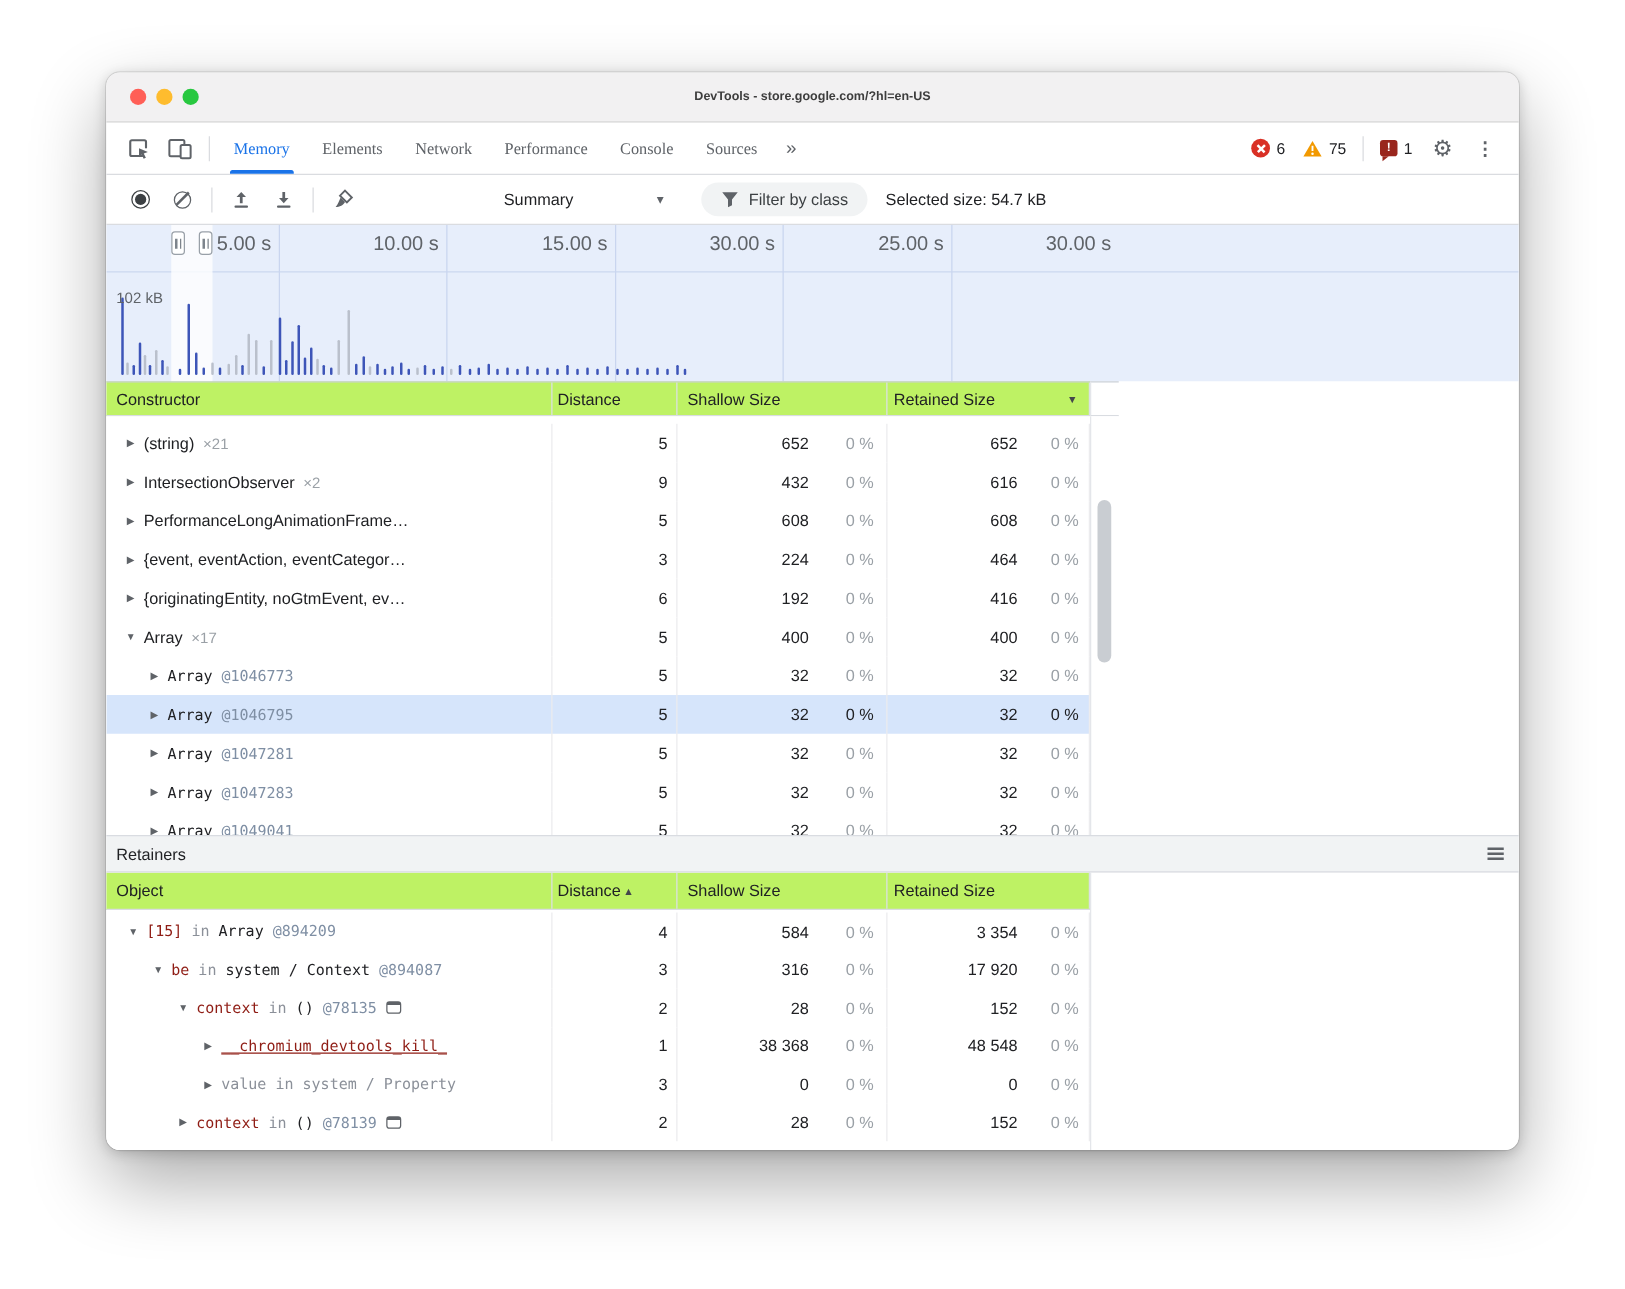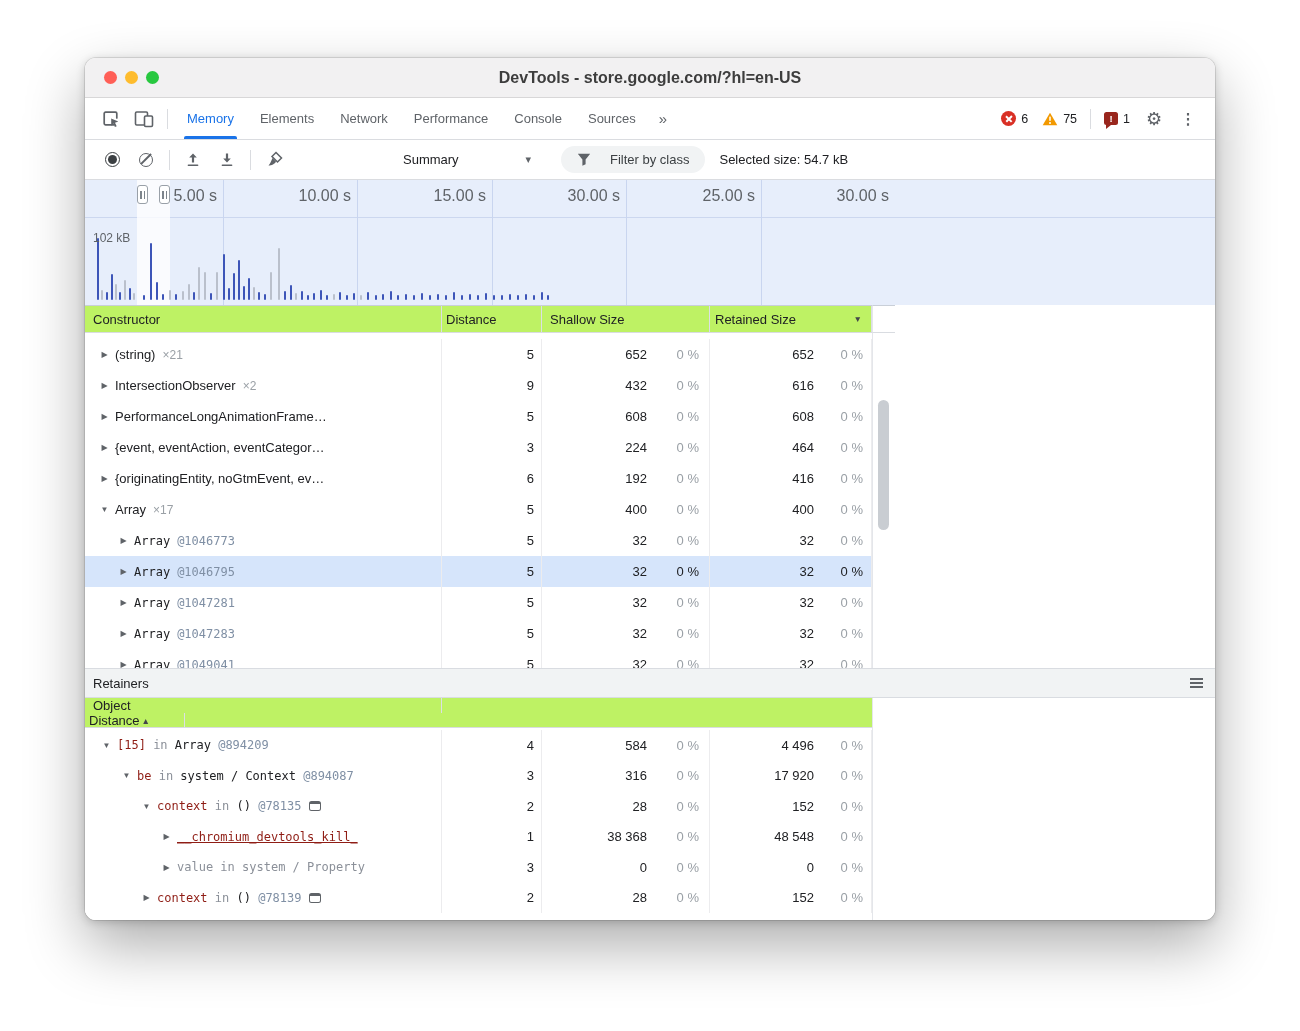--- a/index.html
+++ b/index.html
@@ -10,30 +10,30 @@
   
   .window { position:absolute; left:85px; top:58px; width:1130px; height:862px;
     background:#fff; border-radius:11px; overflow:hidden;
     box-shadow:0 25px 60px rgba(0,0,0,.33), 0 2px 10px rgba(0,0,0,.18), 0 0 0 1px rgba(0,0,0,.10); }
 
   .titlebar { height:40px; background:#f2f1f2; border-bottom:1px solid #d8d7d8;
     position:relative; display:flex; align-items:center; justify-content:center; }
   .traffic { position:absolute; left:19px; top:0; height:100%; display:flex; align-items:center; gap:8px; }
   .tl-dot { width:13px; height:13px; border-radius:50%; }
   .tl-red{ background:#ff5f57; } .tl-yellow{ background:#febc2e; } .tl-green{ background:#28c840; }
-  .title { font-size:16px; font-weight:700; color:#3d3d3d; }
+  .title { font-size:10px; font-weight:700; color:#3d3d3d; }
 
   
   .tabbar { height:42px; border-bottom:1px solid #dadce0; display:flex; align-items:stretch;
     background:#fff; padding-left:8px; }
   .icon-btn { width:30px; height:30px; margin:auto 2px; display:flex; align-items:center;
     justify-content:center; color:#5f6368; border-radius:4px; flex:none; }
   .vsep { width:1px; height:20px; background:#dadce0; margin:auto 6px; flex:none; }
   .tabs { display:flex; align-items:stretch; }
-  .tab { padding:0 13px; display:flex; align-items:center; font-size:13px; color:#5f6368; position:relative; }
+  .tab { padding:0 13px; display:flex; align-items:center; font-size:13px; color:#5f6368; position:relative;font-family:Liberation Serif, serif; }
   .tab.active { color:var(--accent,#1a73e8); }
   .tab.active::after { content:""; position:absolute; left:10px; right:10px; bottom:0; height:3px;
     background:var(--accent,#1a73e8); border-radius:2px 2px 0 0; }
   .tab-more { display:flex; align-items:center; padding:0 10px; color:#5f6368; font-size:15px; }
   .tb-right { margin-left:auto; display:flex; align-items:center; padding-right:10px; }
   .badge { display:flex; align-items:center; gap:5px; padding:0 7px; font-size:12.5px; color:#202124; }
   .err-ic { width:15px; height:15px; border-radius:50%; background:var(--error,#d93025); position:relative; flex:none; }
   .err-ic::before,.err-ic::after { content:""; position:absolute; left:3.6px; top:6.8px; width:7.8px; height:1.6px; background:#fff; }
   .err-ic::before{ transform:rotate(45deg);} .err-ic::after{ transform:rotate(-45deg);}
   .warn-tri { fill:var(--warning,#f29900); }
@@ -50,21 +50,21 @@
     background:#fff; padding-left:10px; }
   .rec-icon { width:15px; height:15px; border:1.5px solid #3c4043; border-radius:50%; position:relative; }
   .rec-icon::after { content:""; position:absolute; inset:2px; background:#3c4043; border-radius:50%; }
   .block-icon { width:14px; height:14px; border:1.7px solid #5f6368; border-radius:50%; position:relative; }
   .block-icon::after { content:""; position:absolute; left:-1.5px; top:4.7px; width:14px; height:1.7px;
     background:#5f6368; transform:rotate(-45deg); }
   .summary-select { margin-left:112px; width:128px; display:flex; align-items:center;
     justify-content:space-between; font-size:13px; color:#202124; }
   .caret { color:#5f6368; font-size:11px; }
   .filter-pill { margin-left:30px; height:27px; padding:0 16px; background:#f1f3f4; border-radius:14px;
-    display:flex; align-items:center; gap:19px; font-size:13px; color:#3c4043; }
+    display:flex; align-items:center; gap:8px; font-size:13px; color:#3c4043; }
   .sel-size { margin-left:14px; font-size:13px; color:#202124; }
 
   
   .bodyarea { height:740px; display:flex; }
   .sidebar { width:320px; border-right:1px solid #dadce0; position:relative; background:#fff; flex:none; }
   .profiles-hdr { position:absolute; top:18px; left:36px; display:flex; align-items:center; gap:13px;
     font-size:14px; color:#202124; }
   .alloc-hdr { position:absolute; top:80px; left:21px; font-size:14px; color:#202124; }
   .snapshot { position:absolute; top:112px; left:3px; width:308px; height:40px; border-radius:8px;
     background:var(--sidebar-selected,#e1ecfd); display:flex; align-items:center; gap:15px;
@@ -83,21 +83,21 @@
   .bars { position:absolute; inset:0; z-index:3; }
   .bar { position:absolute; bottom:5px; width:2px; border-radius:1px; }
   .handle { position:absolute; top:5px; width:11px; height:19px; background:#fff; border:1px solid #99a0a8;
     border-radius:3px; display:flex; align-items:center; justify-content:center; gap:2px; z-index:5; }
   .handle i { width:1.5px; height:8px; background:#7d848c; }
 
   
   .thead { position:absolute; left:0; width:787px; background:#bef264; display:flex; align-items:stretch;
     font-size:13px; color:#202124; border-bottom:1px solid #d9dce1; }
   .ctor-head { top:125px; height:28px; border-top:1px solid #c9cfd8; }
-  .ret-head { top:518px; height:30px;flex-direction:column; }
+  .ret-head { top:518px; height:30px; }
   .hc { display:flex; align-items:center; border-right:1px solid #dcdfe4; padding-left:8px; }
   .hc.name { width:357px; }
   .hc.dist { width:100px; padding-left:4px; gap:2px; }
   .hc.shallow { width:168px; }
   .hc.retained { width:162px; justify-content:space-between; padding-right:9px; padding-left:5px; }
   .sort { font-size:8.5px; color:#44474b; }
   .head-gutter { position:absolute; left:787px; width:23px; top:125px; height:28px; background:#fff;
     border-top:1px solid #c9cfd8; border-bottom:1px solid #d9dce1; border-left:1px solid #e4e6ea; }
 
   
@@ -574,21 +574,21 @@
                 <span class="mono p-dim"> in </span>
                 <span class="mono p-obj">Array</span>
                 <span class="mono p-id"> @894209</span>
               </div>
               <div class="cell dist">4</div>
               <div class="cell shallow">
                 <span class="num">584</span>
                 <span class="pct">0 %</span>
               </div>
               <div class="cell retained">
-                <span class="num">4 496</span>
+                <span class="num">3 354</span>
                 <span class="pct">0 %</span>
               </div>
             </div>
             <div class="trow">
               <div class="cell name" style="padding-left: 34px;">
                 <span class="exp">▼</span>
                 <span class="mono p-prop">be</span>
                 <span class="mono p-dim"> in </span>
                 <span class="mono p-obj">system / Context</span>
                 <span class="mono p-id"> @894087</span>

